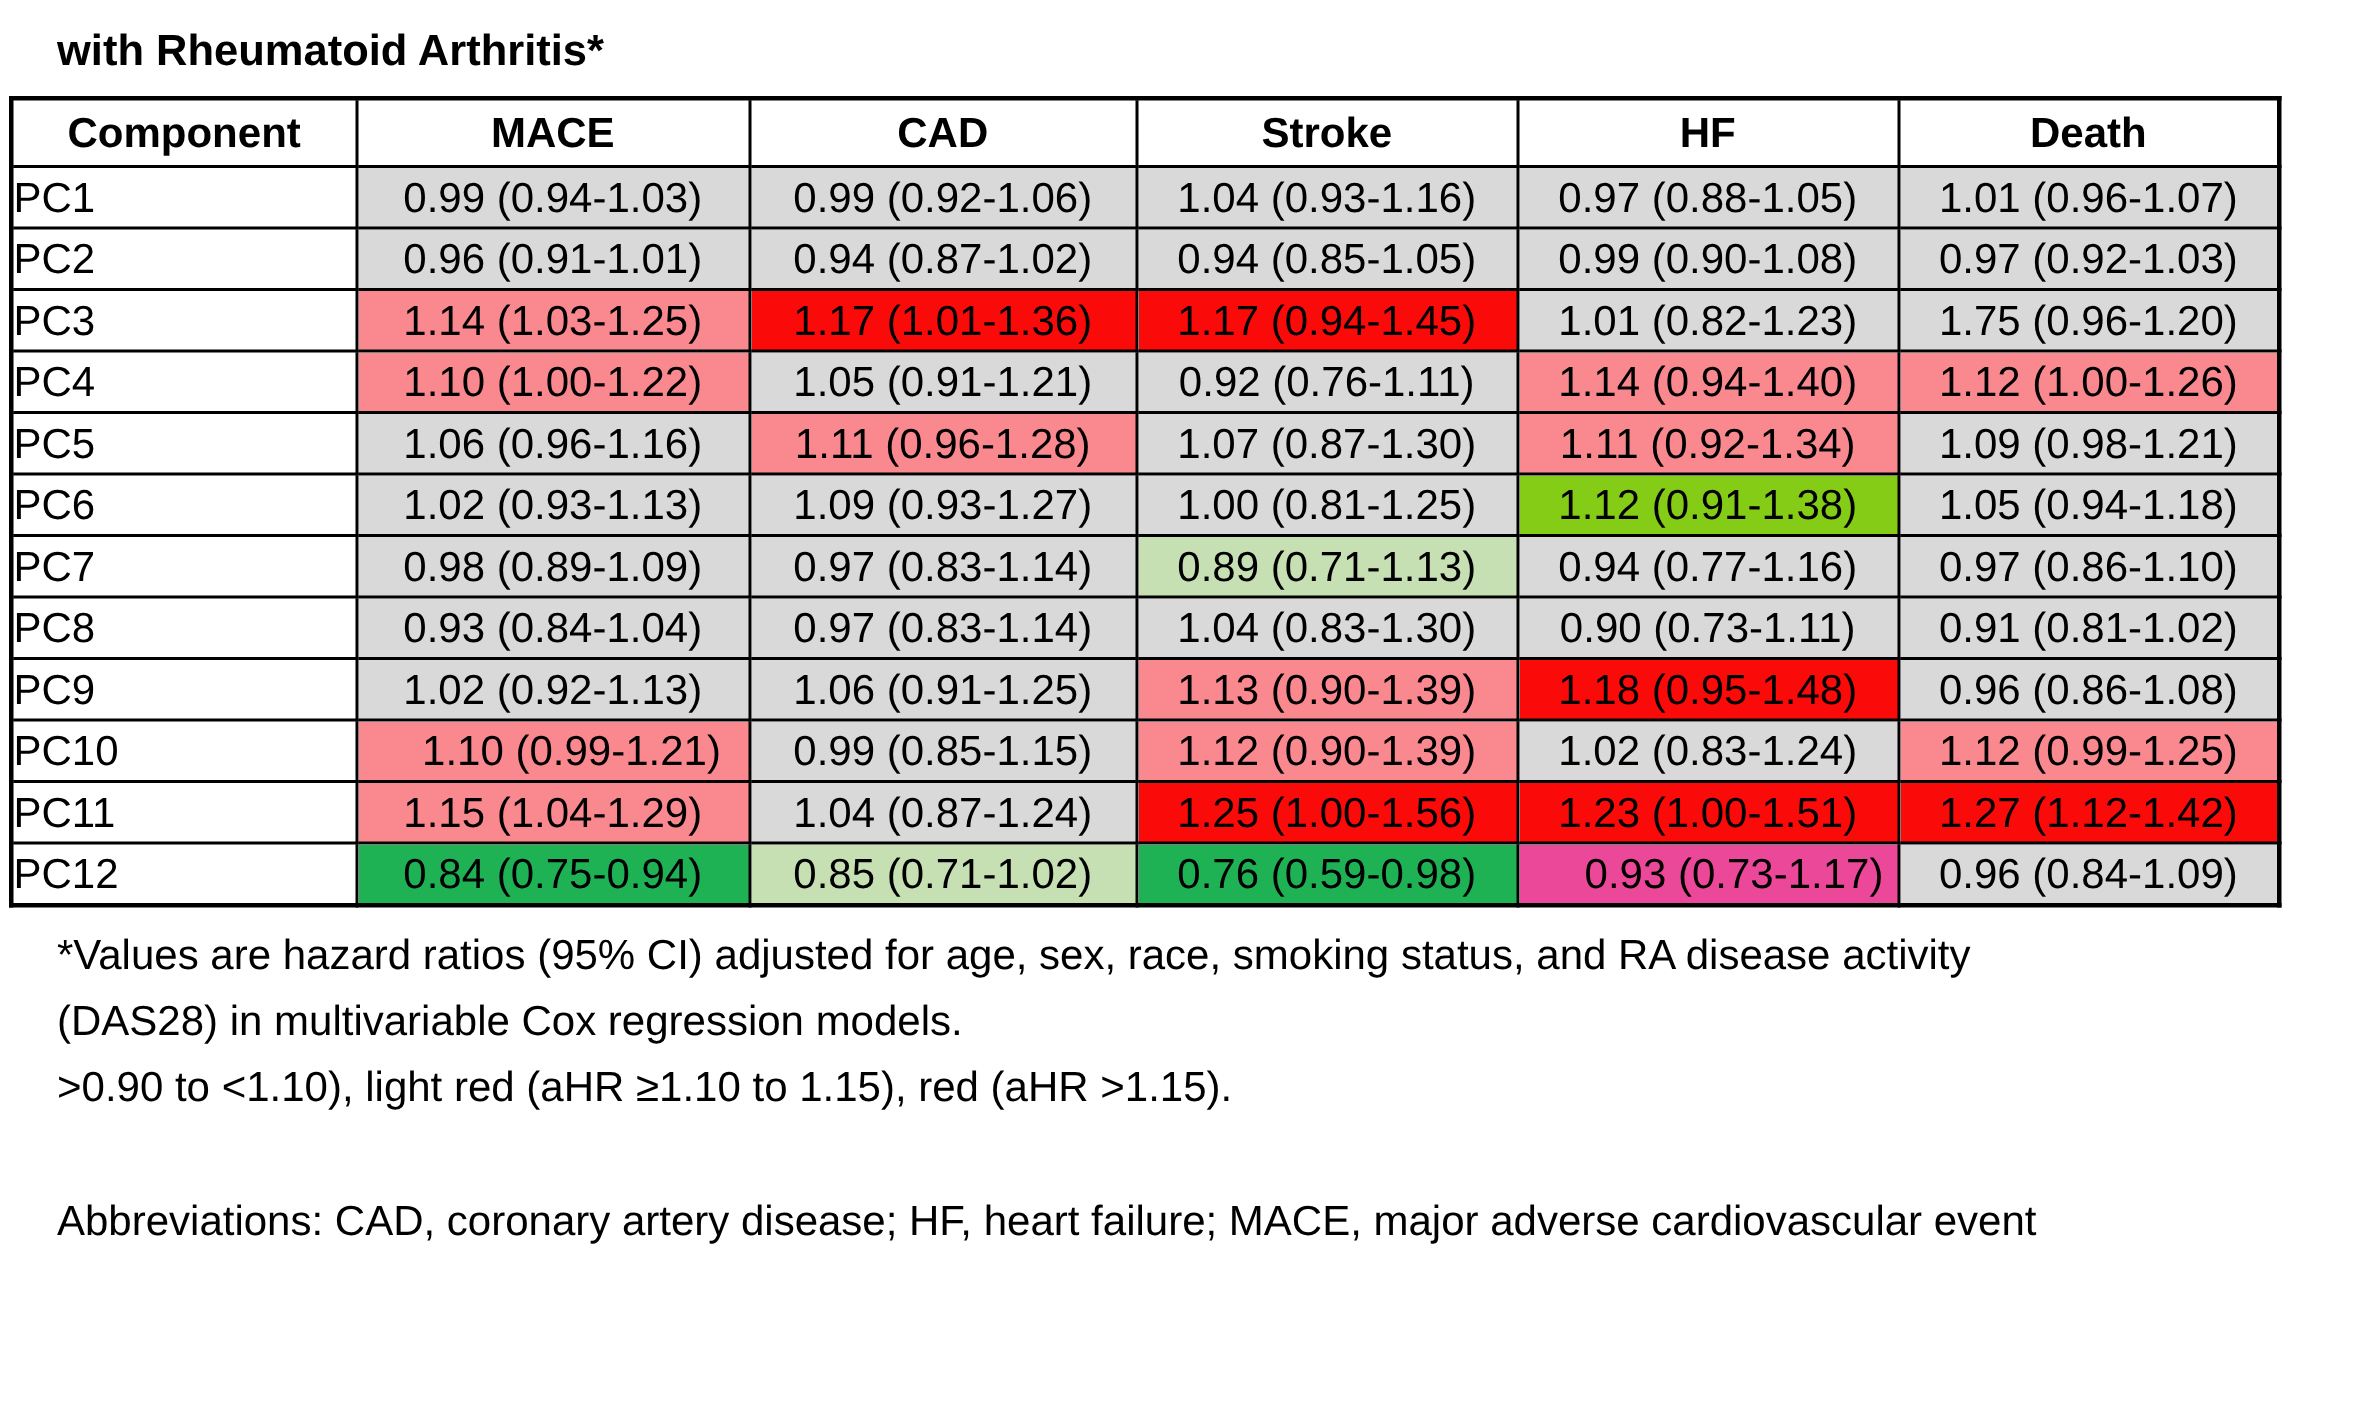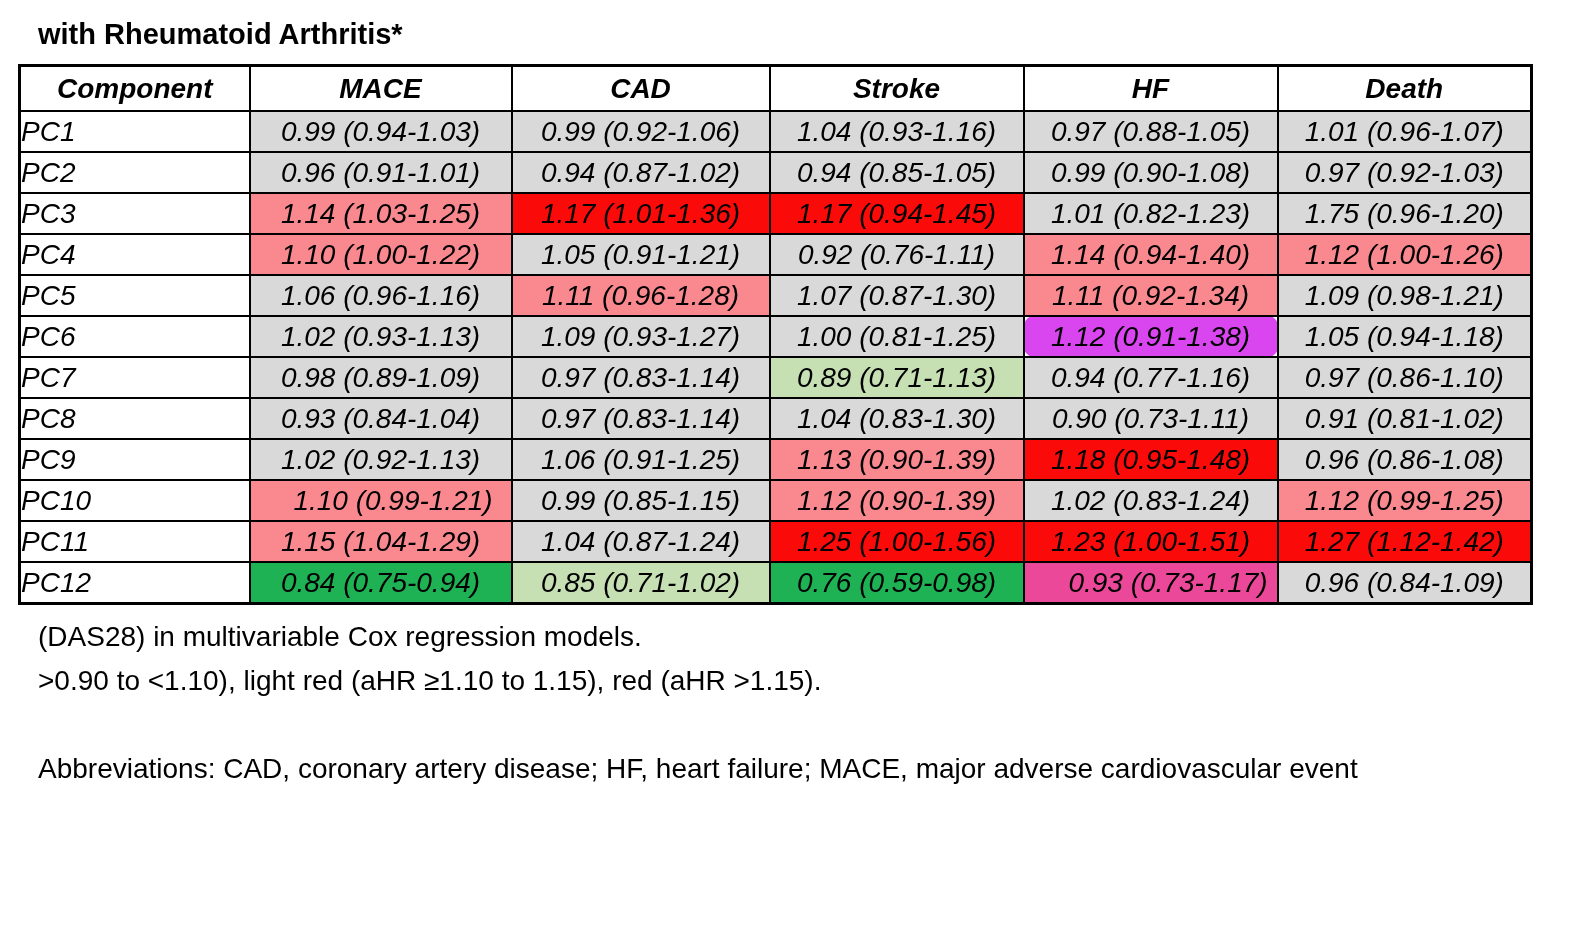--- a/index.html
+++ b/index.html
@@ -21,23 +21,22 @@
   .title {
     margin: 13px 30px 8px 38px;
     font-size: 29px;
     font-weight: 700;
     line-height: 1.48;
     letter-spacing: 0px;
   }
   table.results {
     border-collapse: collapse;
     table-layout: fixed;
-    margin-left: 18px;
+    margin-left: 6px;
     border: 3px solid #000000;
-    font-style: italic;
   }
   table.results th,
   table.results td {
     border: 2px solid #000000;
     font-size: 28px;
     padding: 0;
     overflow: hidden;
     white-space: nowrap;
   }
   table.results th {
@@ -133,21 +132,21 @@
           <td class="val" style="background: rgb(249, 137, 143);">1.11 (0.96-1.28)</td>
           <td class="val" style="background: rgb(217, 217, 217);">1.07 (0.87-1.30)</td>
           <td class="val" style="background: rgb(249, 137, 143);">1.11 (0.92-1.34)</td>
           <td class="val" style="background: rgb(217, 217, 217);">1.09 (0.98-1.21)</td>
         </tr>
         <tr>
           <td class="comp">PC6</td>
           <td class="val" style="background: rgb(217, 217, 217);">1.02 (0.93-1.13)</td>
           <td class="val" style="background: rgb(217, 217, 217);">1.09 (0.93-1.27)</td>
           <td class="val" style="background: rgb(217, 217, 217);">1.00 (0.81-1.25)</td>
-          <td class="val" style="background: #d946ef; border-radius: 10px;">1.12 (0.91-1.38)</td>
+          <td class="val" style="background: #84cc16;">1.12 (0.91-1.38)</td>
           <td class="val" style="background: rgb(217, 217, 217);">1.05 (0.94-1.18)</td>
         </tr>
         <tr>
           <td class="comp">PC7</td>
           <td class="val" style="background: rgb(217, 217, 217);">0.98 (0.89-1.09)</td>
           <td class="val" style="background: rgb(217, 217, 217);">0.97 (0.83-1.14)</td>
           <td class="val" style="background: rgb(198, 224, 180);">0.89 (0.71-1.13)</td>
           <td class="val" style="background: rgb(217, 217, 217);">0.94 (0.77-1.16)</td>
           <td class="val" style="background: rgb(217, 217, 217);">0.97 (0.86-1.10)</td>
         </tr>
@@ -189,20 +188,21 @@
           <td class="val" style="background: rgb(198, 224, 180);">0.85 (0.71-1.02)</td>
           <td class="val" style="background: rgb(31, 178, 84);">0.76 (0.59-0.98)</td>
           <td class="val" style="background: #ec4899; padding-left: 35px;">0.93 (0.73-1.17)</td>
           <td class="val" style="background: rgb(217, 217, 217);">0.96 (0.84-1.09)</td>
         </tr>
       </tbody>
   </table>
 
   <div class="footnotes">
     <div>
+      <div>*Values are hazard ratios (95% CI) adjusted for age, sex, race, smoking status, and RA disease activity</div>
       <div>(DAS28) in multivariable Cox regression models.</div>
     </div>
     <div>
       <div>&gt;0.90 to &lt;1.10), light red (aHR ≥1.10 to 1.15), red (aHR &gt;1.15).</div>
     </div>
     <div class="fn-spacer"></div>
     <div>Abbreviations: CAD, coronary artery disease; HF, heart failure; MACE, major adverse cardiovascular event</div>
   </div>
 
 </div>

